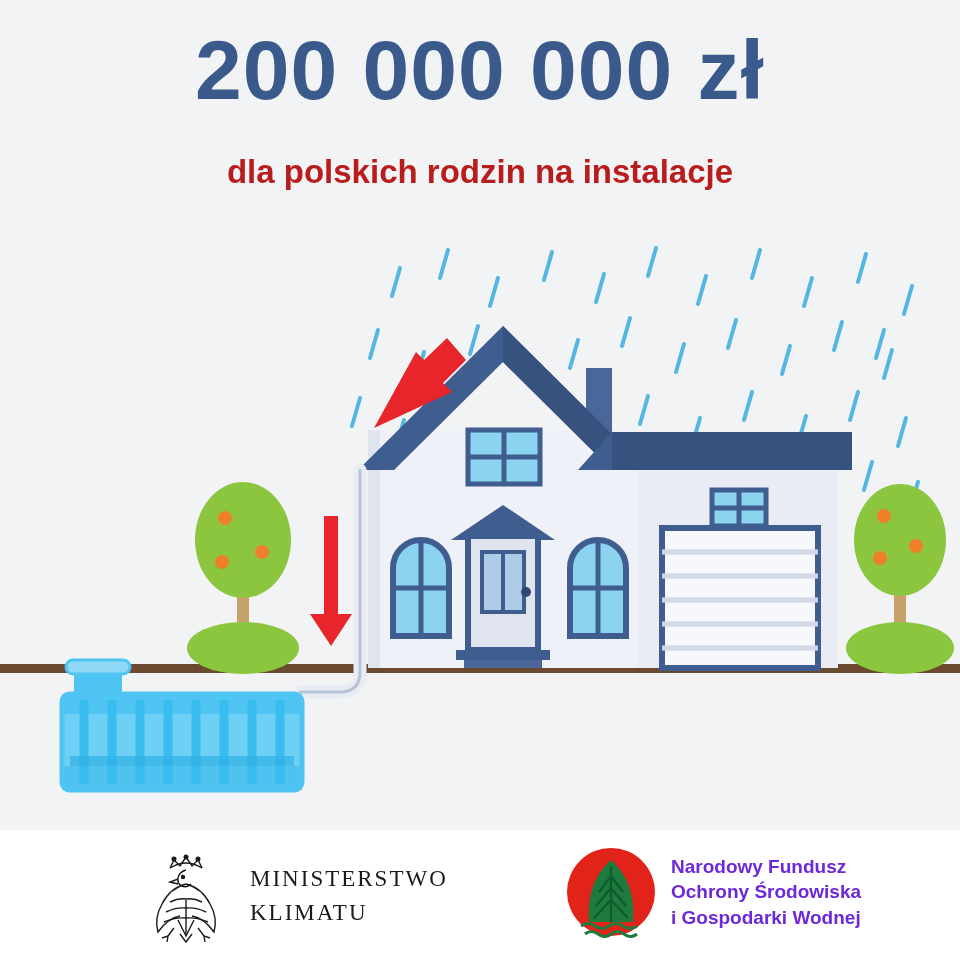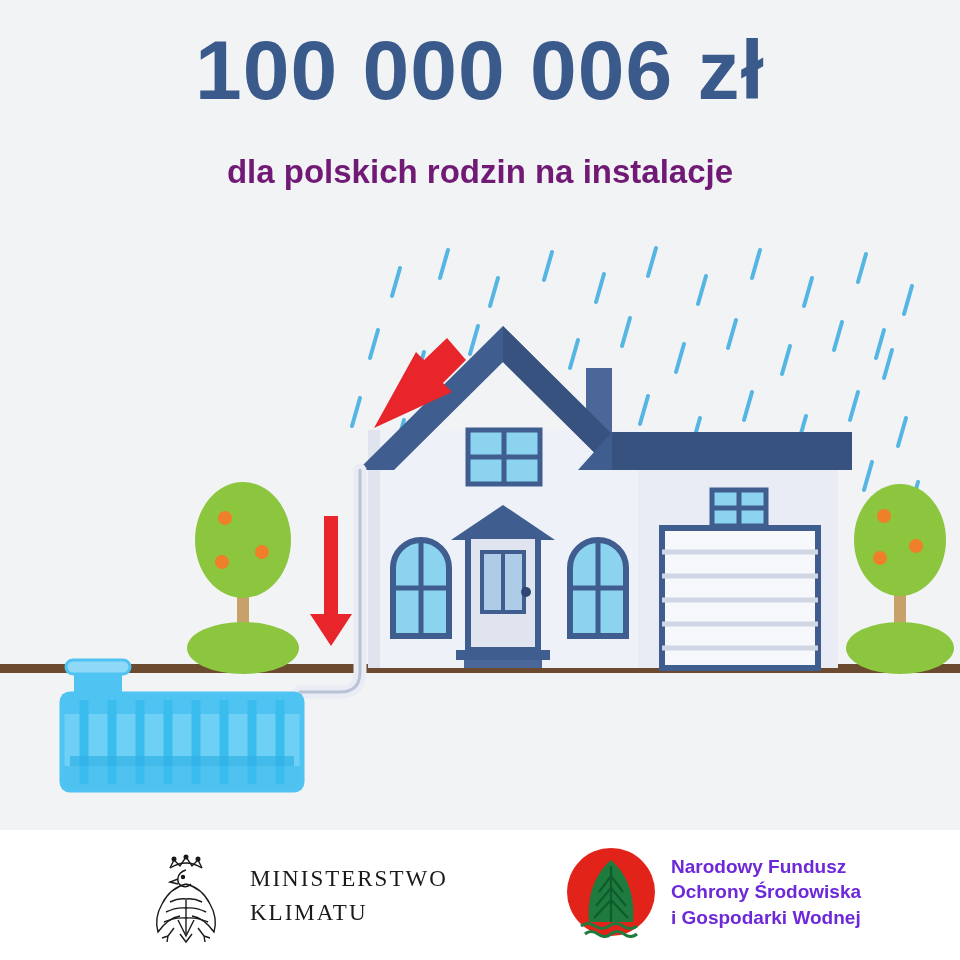--- a/index.html
+++ b/index.html
@@ -32,21 +32,21 @@
   }
   .subline {
     position: absolute;
     top: 150px;
     left: 0;
     width: 960px;
     text-align: center;
     font-size: 33px;
     line-height: 1.35;
     font-weight: bold;
-    color: #701a75;
+    color: #b91c1c;
   }
   .subline div { white-space: nowrap; }
 
   
   #scene {
     position: absolute;
     top: 0;
     left: 0;
     width: 960px;
     height: 830px;
@@ -252,21 +252,21 @@
         <line x1="252" y1="700" x2="252" y2="784"></line>
         <line x1="280" y1="700" x2="280" y2="784"></line>
       </g>
       <rect x="62" y="694" width="240" height="96" rx="8" fill="none" stroke="#4fc4f2" stroke-width="5"></rect>
 
       <rect x="70" y="756" width="224" height="10" fill="#2fb0e6" opacity="0.7"></rect>
     </g>
 
   </svg>
 
-  <div class="headline">100 000 006 zł</div>
+  <div class="headline">200 000 000 zł</div>
   <div class="subline">
     <div>dla polskich rodzin na instalacje</div>
   </div>
 
   <div id="footer">
     <div class="footer-inner">
 
       <div class="ministry">
         <svg width="92" height="96" viewBox="0 0 92 96">
           <g fill="none" stroke="#1a1a1a" stroke-width="1.4">

